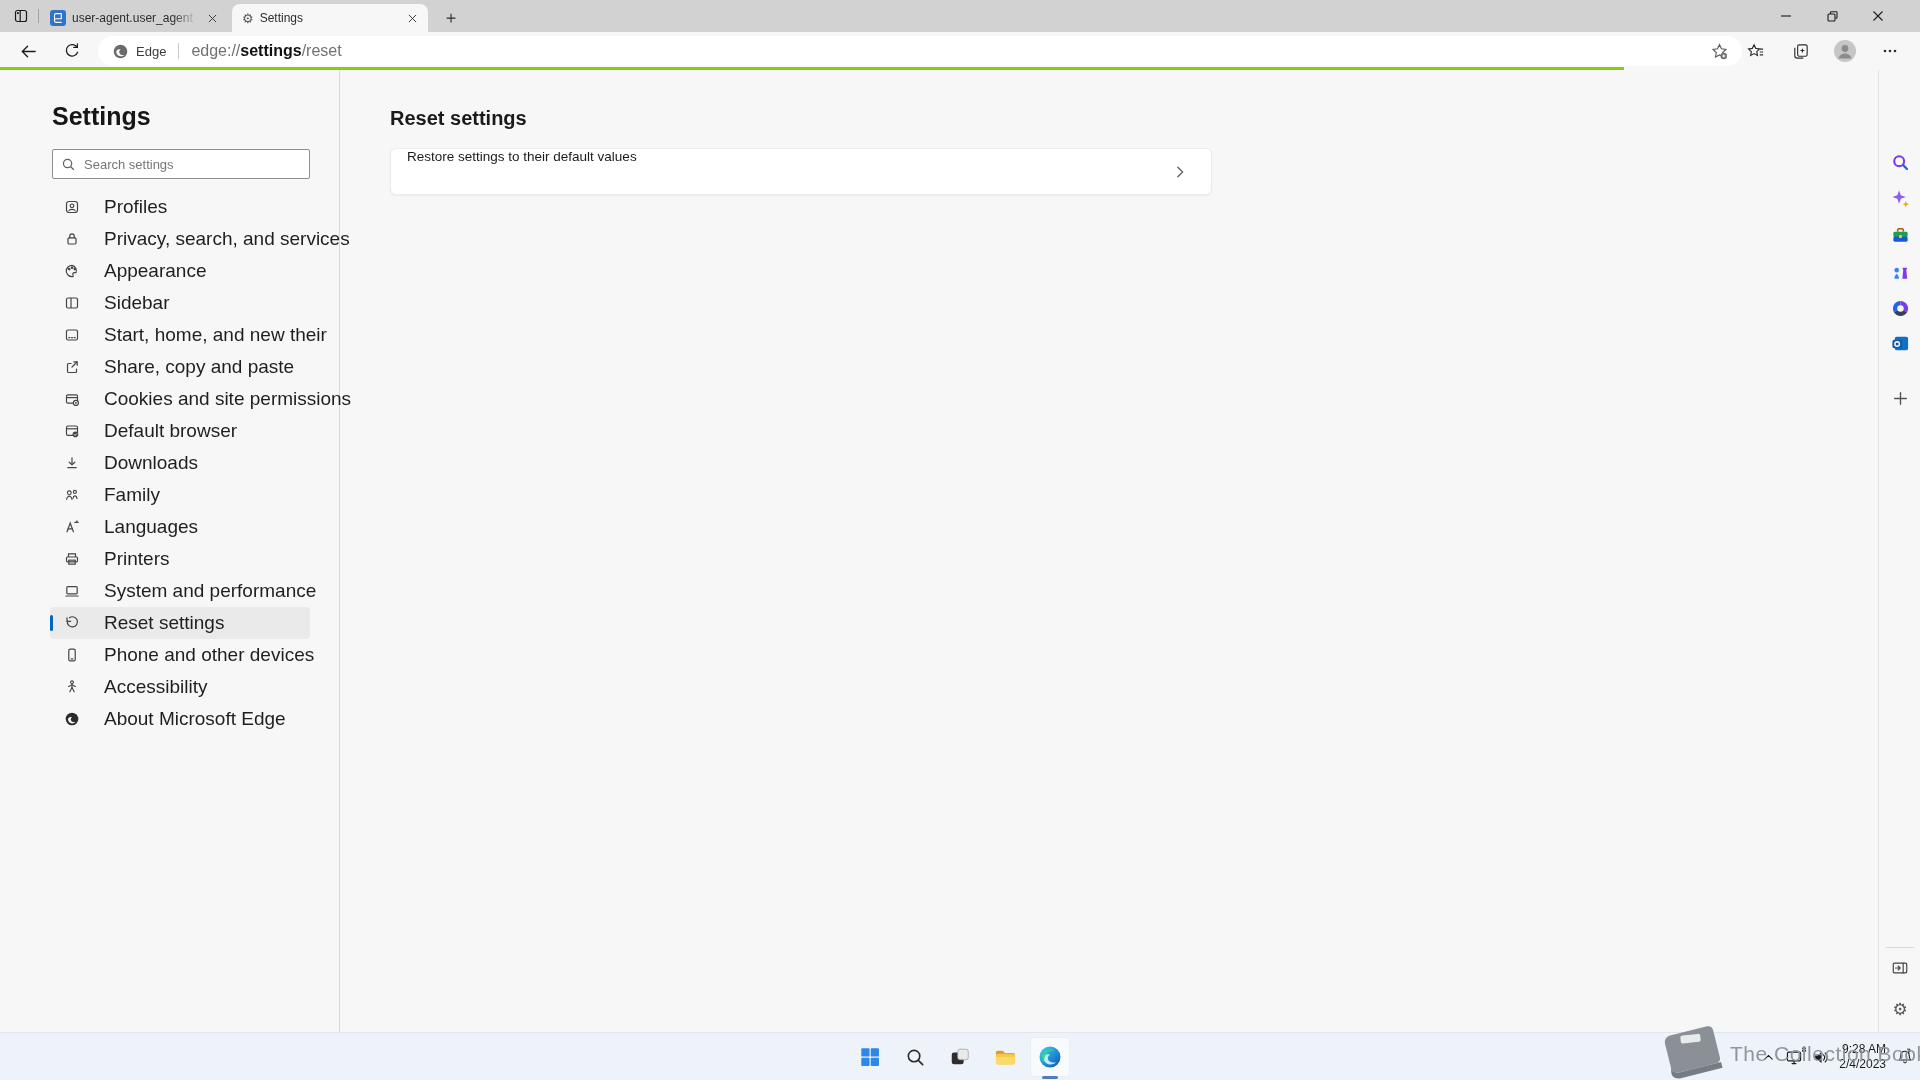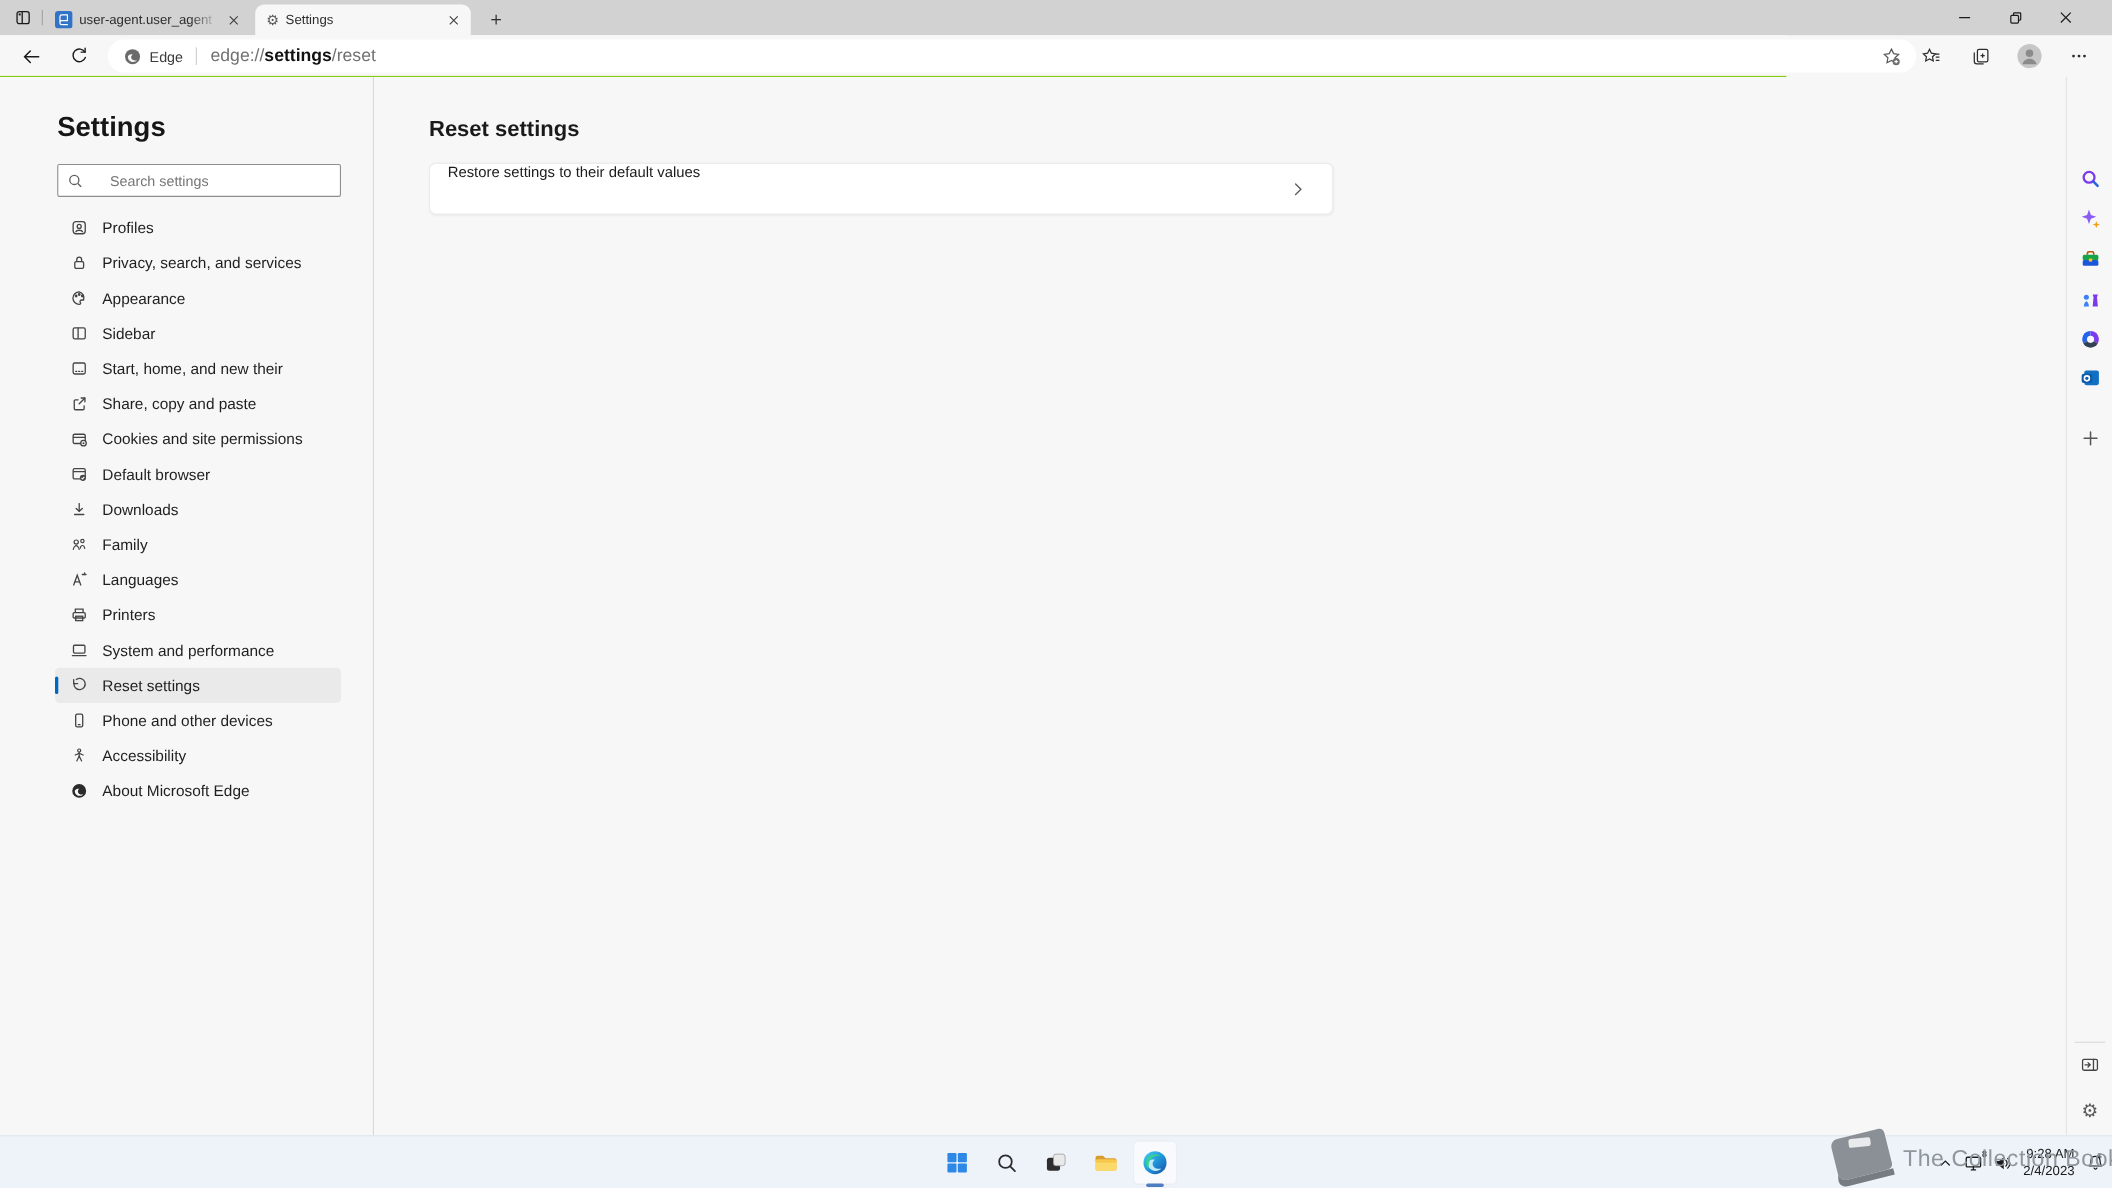--- a/index.html
+++ b/index.html
@@ -19,45 +19,45 @@
   .tab .title { font-size:12px; color:#2d2d2d; white-space:nowrap; overflow:hidden; flex:1; margin:0 6px; }
   [data-name="tab-collection-book"] .title { -webkit-mask-image:linear-gradient(90deg,#000 80%,transparent); mask-image:linear-gradient(90deg,#000 80%,transparent); }
   .tab-close { width:16px; height:16px; display:flex; align-items:center; justify-content:center; border-radius:3px; }
   [data-name="new-tab-button"] { position:absolute; left:438px; top:7px; width:26px; height:20px; display:flex; align-items:center; justify-content:center; font-size:17px; color:#2d2d2d; }
   .gearglyph { font-size:13px; color:#595959; line-height:1; }
 
   [data-name="window-controls"] { position:absolute; right:19px; top:0; height:32px; display:flex; }
   .winbtn { width:46px; height:32px; display:flex; align-items:center; justify-content:center; }
 
   
-  [data-name="nav-bar"] { position:absolute; left:0; top:32px; width:1624px; height:38px; background:#f7f7f7; border-bottom:1px solid #84cc16; }
+  [data-name="nav-bar"] { position:absolute; left:0; top:32px; width:1624px; height:38px; background:#f7f7f7; border-bottom:3px solid #84cc16; }
   [data-name="back-button"] { position:absolute; left:14px; top:5px; width:28px; height:28px; display:flex; align-items:center; justify-content:center; }
   [data-name="refresh-button"] { position:absolute; left:58px; top:5px; width:28px; height:28px; display:flex; align-items:center; justify-content:center; }
   [data-name="omnibox"] { position:absolute; left:98px; top:4px; width:1644px; height:30px; background:#ffffff; border-radius:15px; display:flex; align-items:center; padding:0 10px 0 14px; }
   [data-name="site-chip-label"] { font-size:13px; color:#3c3c3c; margin-left:7px; }
   .chip-div { width:1px; height:16px; background:#cccccc; margin:0 12px; }
   .url { font-size:16px; color:#717171; white-space:nowrap; }
   .url b { color:#111; font-weight:700; }
   [data-name="add-favorite-button"] { margin-left:auto; width:26px; height:26px; display:flex; align-items:center; justify-content:center; }
   .navicon { position:absolute; top:4px; width:30px; height:30px; display:flex; align-items:center; justify-content:center; }
   [data-name="favorites-button"] { left:1740px; }
   [data-name="collections-button"] { left:1785px; }
   [data-name="profile-button"] { left:1830px; }
   [data-name="more-button"] { left:1875px; }
 
   
   [data-name="content-area"] { position:absolute; left:0; top:70px; width:1920px; height:962px; background:#f7f7f7; }
   [data-name="settings-sidebar"] { position:absolute; left:0; top:0; width:340px; height:962px; border-right:1px solid #d9d9d9; }
   [data-name="settings-title"] { position:absolute; left:52px; top:32px; font-size:25px; font-weight:700; color:#161616; }
   [data-name="settings-search"] { position:absolute; left:52px; top:79px; width:258px; height:30px; background:#fff; border:1px solid #8e8e8e; border-radius:2px; display:flex; align-items:center; padding:0 8px; }
-  [data-name="settings-search"] input { border:none; outline:none; font-size:13px; width:100%; margin-left:24px; font-family:"Liberation Sans",sans-serif; color:#1b1b1b; background:transparent; }
+  [data-name="settings-search"] input { border:none; outline:none; font-size:13px; width:100%; margin-left:8px; font-family:"Liberation Sans",sans-serif; color:#1b1b1b; background:transparent; }
   [data-name="settings-search"] input::placeholder { color:#767676; }
   .nav-list { position:absolute; left:0; top:121px; width:340px; }
   .nav-item { position:relative; height:32px; margin:0 30px 0 50px; display:flex; align-items:center; border-radius:4px; padding-left:14px; }
-  .nav-item .lbl { font-size:14px; color:#1f1f1f; margin-left:13px; white-space:nowrap; }
+  .nav-item .lbl { font-size:19px; color:#1f1f1f; margin-left:24px; white-space:nowrap; }
   .nav-item.selected { background:#eaeaea; }
   .sel-bar { position:absolute; left:0; top:8px; width:3px; height:16px; border-radius:2px; background:#0067c0; }
 
   [data-name="settings-main"] { position:absolute; left:341px; top:0; width:1537px; height:962px; }
   [data-name="page-heading"] { position:absolute; left:49px; top:37px; font-size:20px; font-weight:700; color:#1a1a1a; }
   [data-name="reset-card"] { position:absolute; left:49px; top:78px; width:822px; height:47px; background:#ffffff; border:1px solid #ececec; border-radius:6px; box-shadow:0 1px 2px rgba(0,0,0,0.05); display:flex; padding:0 16px; }
   [data-name="reset-card-label"] { font-size:13.5px; color:#1b1b1b; }
   [data-name="reset-card"] .chev { margin-left:auto; margin-right:8px; }
 
   

